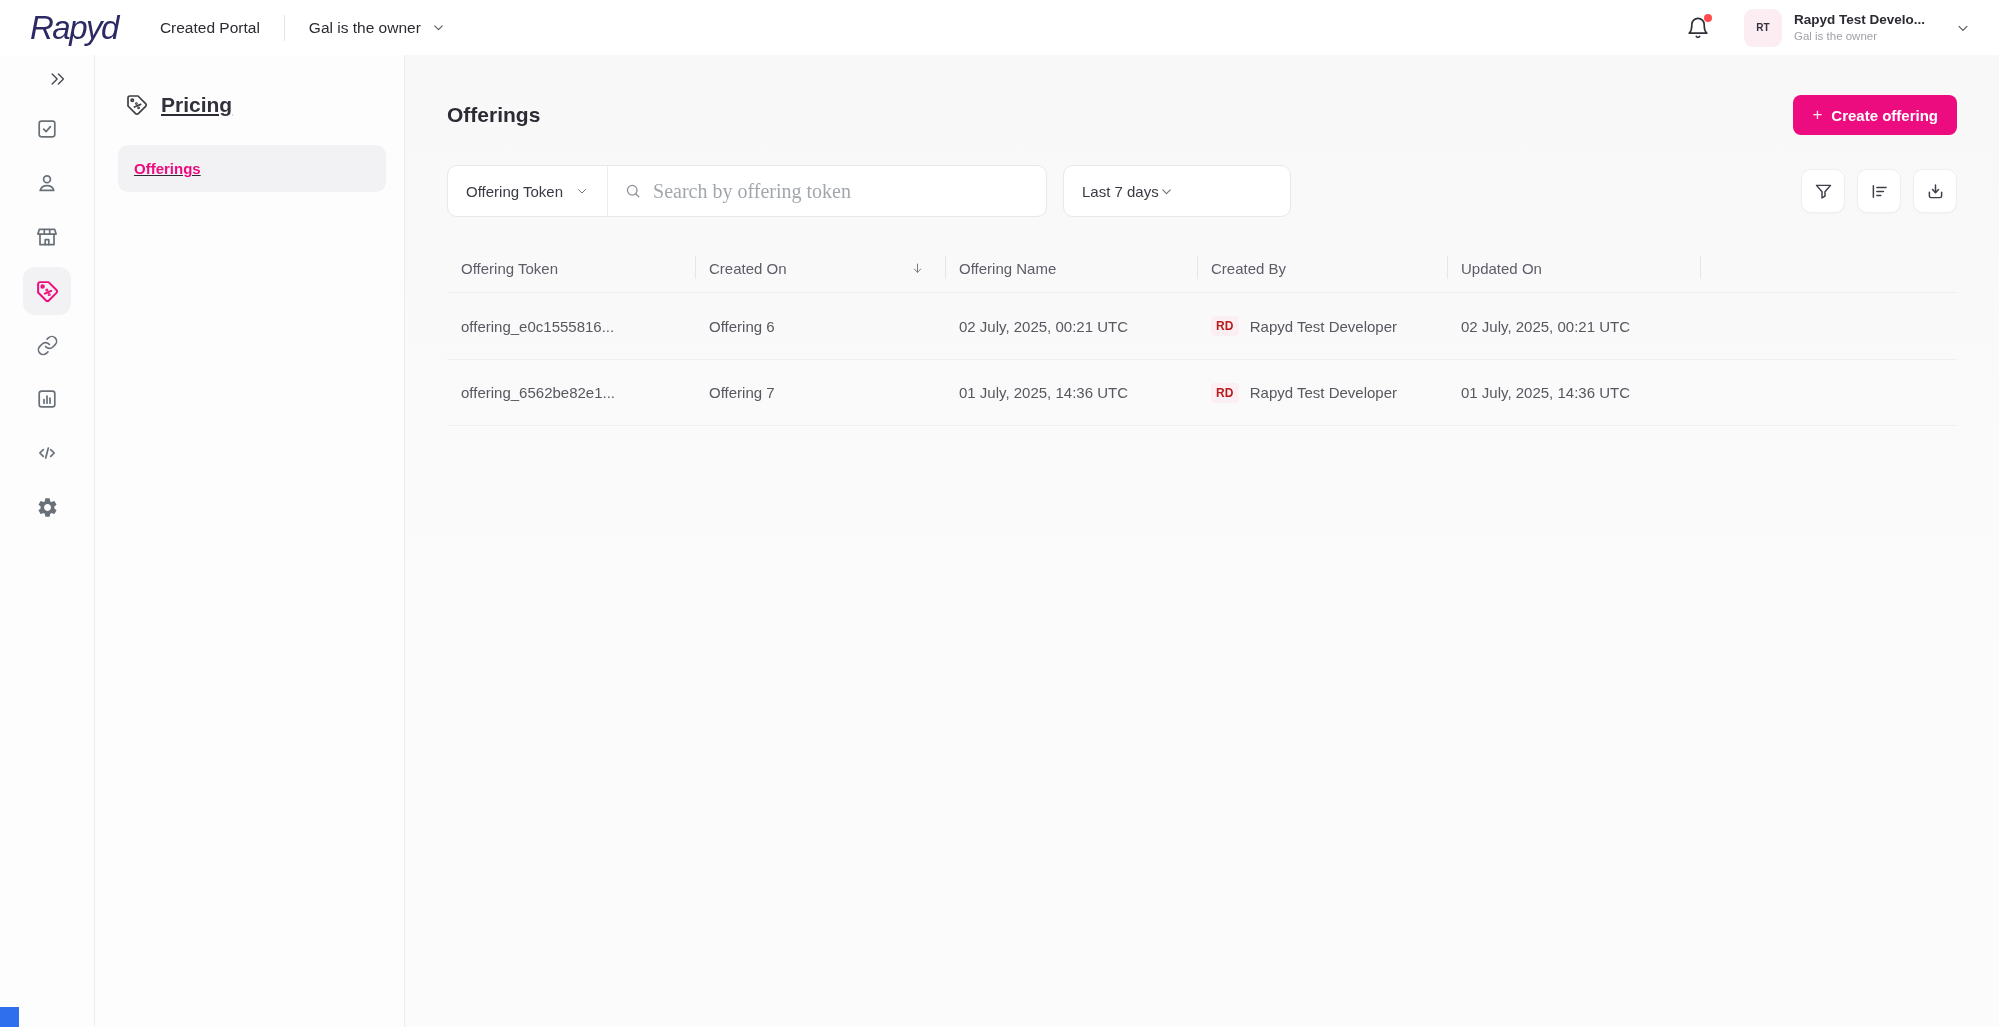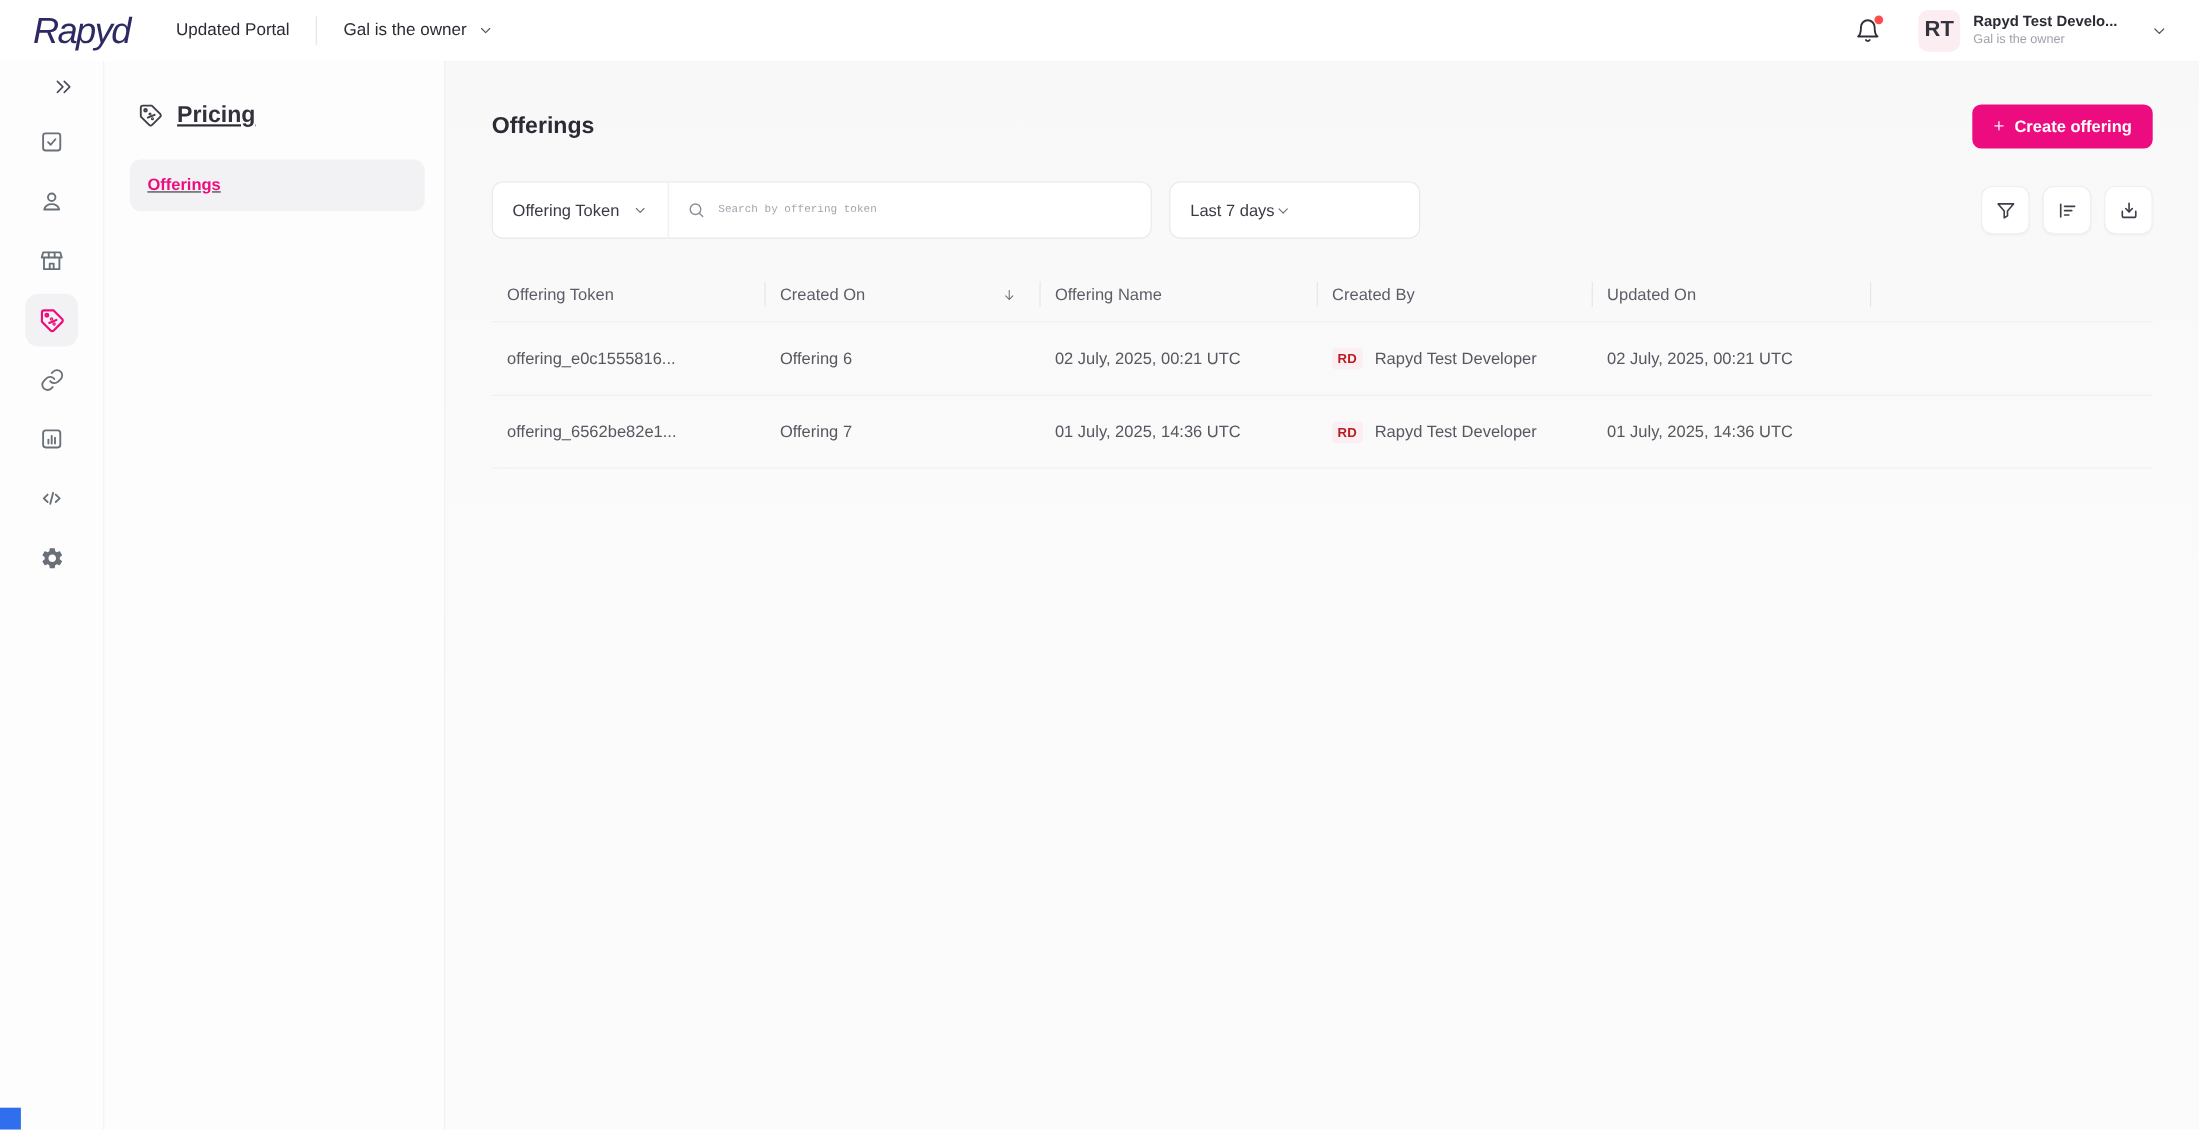--- a/index.html
+++ b/index.html
@@ -15,21 +15,21 @@
   
   .topbar { height:55px; display:flex; align-items:center; padding:0 28px 0 30px; background:#fff; position:relative; z-index:3; }
   .logo { font-size:33px; font-weight:400; font-style:italic; letter-spacing:-1.5px; color:var(--logo); margin-right:42px; cursor:pointer; }
   .app-label { font-size:15.5px; color:#2b2b33; }
   .tb-divider { width:1px; height:26px; background:#E3E3E7; margin:0 24px; }
   .org-selector { display:flex; align-items:center; gap:10px; font-size:15.5px; color:#2b2b33; cursor:pointer; }
   .org-selector .chev { color:#55555F; }
   .tb-spacer { flex:1; }
   .bell-wrap { position:relative; margin-right:34px; cursor:pointer; color:#2F2F38; }
   .bell-dot { position:absolute; top:-2px; right:-2px; width:8px; height:8px; border-radius:50%; background:var(--dot); }
-  .avatar { width:38px; height:38px; border-radius:9px; background:var(--avatarBg); display:flex; align-items:center; justify-content:center; font-size:20px; font-weight:600; color:#33333D; margin-right:12px; cursor:pointer; }
+  .avatar { width:38px; height:38px; border-radius:9px; background:var(--avatarBg); display:flex; align-items:center; justify-content:center; font-size:10px; font-weight:600; color:#33333D; margin-right:12px; cursor:pointer; }
   .user-text { line-height:1.25; }
   .user-name { font-size:13.5px; font-weight:600; color:#2B2B33; }
   .user-sub { font-size:11.5px; color:#A0A0AA; }
   .user-chev { margin-left:30px; color:#55555F; cursor:pointer; }
 
   
   .app { display:flex; height:972px; }
 
   
   .rail { width:95px; background:#FDFDFE; border-right:1px solid #EEEEF0; display:flex; flex-direction:column; align-items:center; padding-top:10px; }
@@ -51,21 +51,21 @@
   .main-header { margin-top:40px; display:flex; align-items:center; justify-content:space-between; }
   .page-title { font-size:21px; font-weight:700; color:#2B2B33; }
   .create-btn { display:flex; align-items:center; gap:9px; height:40px; padding:0 19px; background:var(--accent); color:#fff; border:none; border-radius:8px; font-size:15px; font-weight:600; font-family:inherit; cursor:pointer; }
   .create-btn .plus { font-size:17px; font-weight:400; color:rgba(255,255,255,.88); }
 
   .filter-row { margin-top:30px; display:flex; align-items:center; }
   .search-combo { display:flex; align-items:stretch; width:600px; height:52px; background:#fff; border:1px solid #E8E8EB; border-radius:10px; }
   .field-select { display:flex; align-items:center; gap:12px; padding:0 18px; font-size:15px; color:#3A3A44; border-right:1px solid #EDEDF0; cursor:pointer; white-space:nowrap; }
   .field-select .chev { color:#6E6E78; }
   .search-seg { flex:1; display:flex; align-items:center; gap:11px; padding:0 16px; color:#8A8E96; }
-  .search-seg input { flex:1; border:none; outline:none; background:transparent; font-family:Liberation Mono, monospace; font-size:10px; color:#a21caf; }
+  .search-seg input { flex:1; border:none; outline:none; background:transparent; font-family:Liberation Serif, serif; font-size:20px; color:#a21caf; }
   .search-seg input::placeholder { color:#A2A6AD; }
   .date-select { margin-left:16px; width:228px; height:52px; background:#fff; border:1px solid #E8E8EB; border-radius:10px; display:flex; align-items:center; justify-content:flex-start; padding:0 18px; font-size:15px; color:#3A3A44; cursor:pointer; }
   .date-select .chev { color:#6E6E78; }
   .filter-spacer { flex:1; }
   .icon-actions { display:flex; gap:12px; }
   .icon-btn { width:44px; height:44px; background:#fff; border:1px solid #EFEFF2; border-radius:10px; display:flex; align-items:center; justify-content:center; color:#3F3F4A; cursor:pointer; box-shadow:0 1px 2px rgba(20,20,30,.03); }
 
   
   .table { margin-top:28px; }
   .thead, .tr { display:grid; grid-template-columns:248px 250px 252px 250px 253px 1fr; align-items:center; }
@@ -79,21 +79,21 @@
   .created-by { display:flex; align-items:center; gap:11px; }
   .initials-badge { background:#FBEFF4; color:#b91c1c; font-size:12px; font-weight:700; padding:3px 5px; border-radius:4px; letter-spacing:.2px; }
 
   .corner-artifact { position:absolute; left:0; bottom:0; width:19px; height:20px; background:#2F6FED; }
 </style>
 </head>
 <body style="--accent: #ED0C7F; --logo: #2D2A63; --dot: #FF4D4D; --avatarBg: #FCEDF3; --activeBg: #F2F2F4;">
 
 <header class="topbar">
   <div class="logo">Rapyd</div>
-  <div class="app-label">Updated Portal</div>
+  <div class="app-label">Created Portal</div>
   <div class="tb-divider"></div>
   <div class="org-selector">
     <span>Gal is the owner</span>
     <span class="chev">
       <svg class="icon" width="15" height="15" viewBox="0 0 24 24">
           <polyline points="6 9.5 12 15.5 18 9.5"></polyline>
         </svg>
     </span>
   </div>
   <div class="tb-spacer"></div>

